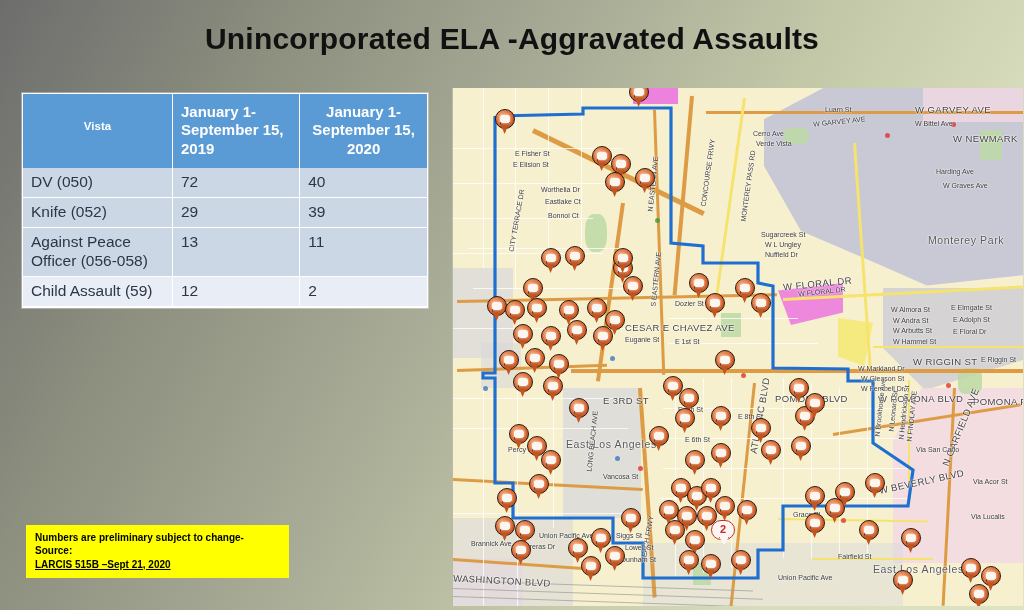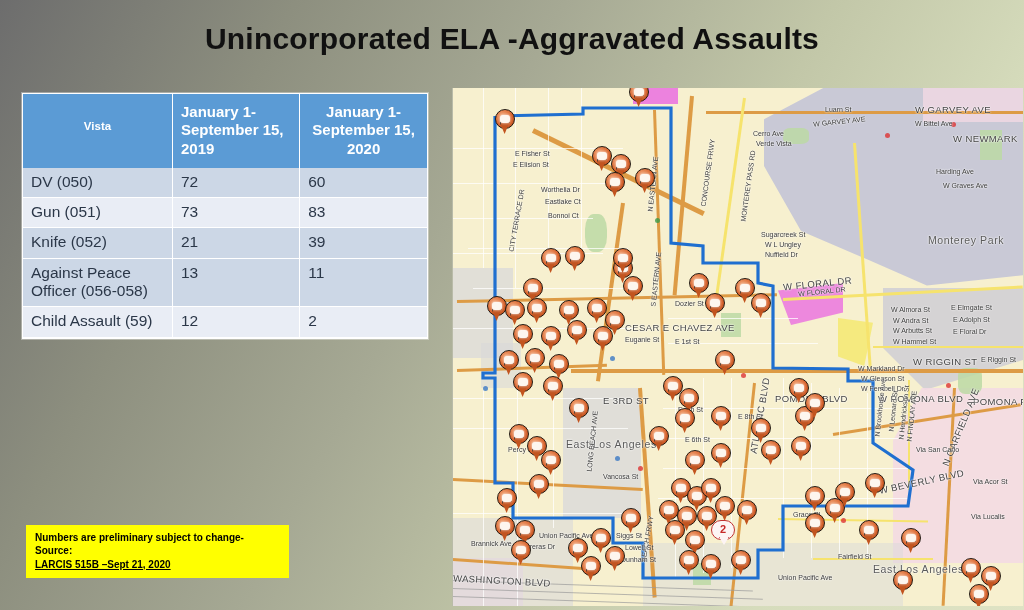--- a/index.html
+++ b/index.html
@@ -170,30 +170,25 @@
       <tr>
         <th class="crime-col">Vista</th>
         <th>January 1-September 15, 2019</th>
         <th>January 1-September 15, 2020</th>
       </tr>
     </thead>
     <tbody>
       <tr class="odd">
         <td>DV (050)</td>
         <td>72</td>
-        <td>60</td>
-      </tr>
-      <tr class="even">
-        <td>Gun (051)</td>
-        <td>73</td>
-        <td>83</td>
+        <td>40</td>
       </tr>
       <tr class="odd">
         <td>Knife (052)</td>
-        <td>21</td>
+        <td>29</td>
         <td>39</td>
       </tr>
       <tr class="odd">
         <td>Against Peace Officer (056-058)</td>
         <td>13</td>
         <td>11</td>
       </tr>
       <tr class="even">
         <td>Child Assault (59)</td>
         <td>12</td>

